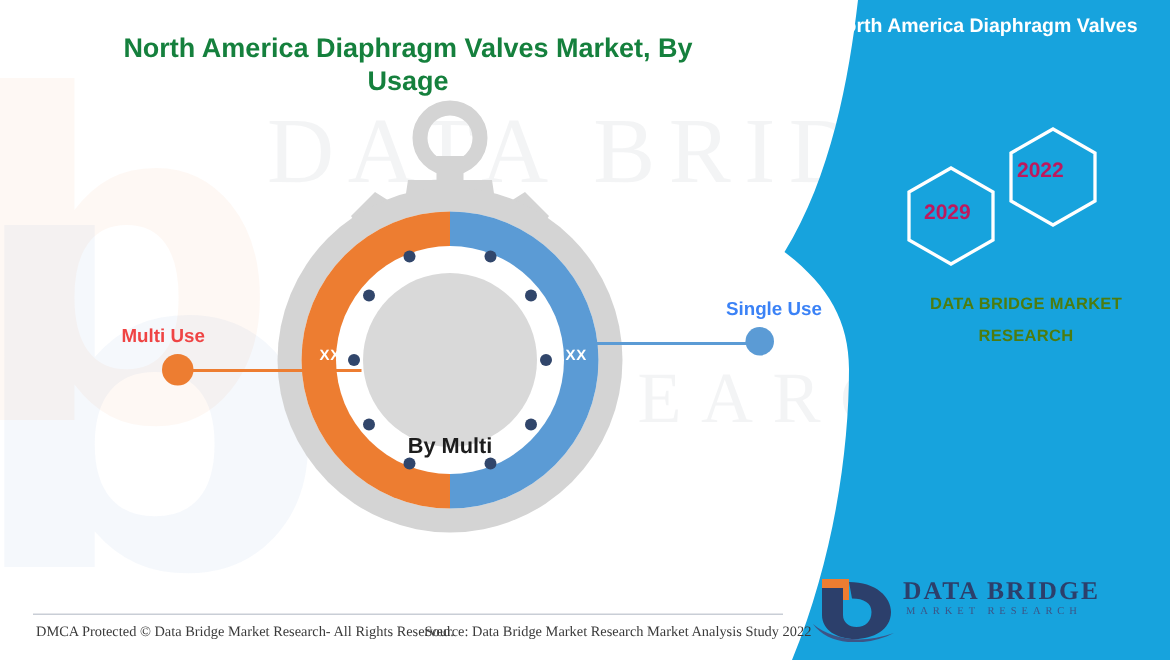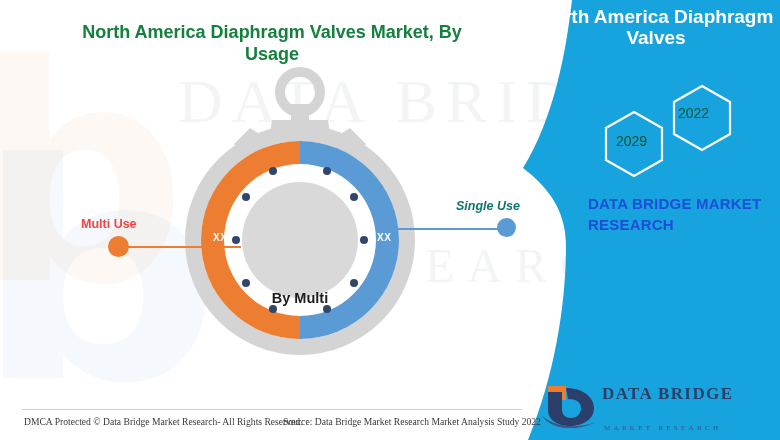--- a/index.html
+++ b/index.html
@@ -58,49 +58,49 @@
     font-size:18px;
     line-height:22px;
     font-weight:600;
   }
 
   
   .blue-panel{position:absolute;left:0;top:0;width:780px;height:440px;}
   .panel-title{
     position:absolute;left:532px;top:6px;width:248px;
     text-align:center;color:#ffffff;
-    font-size:19px;line-height:21px;font-weight:600;
+    font-size:13px;line-height:21px;font-weight:600;
   }
   .dbmr-text{
     position:absolute;left:588px;top:193px;width:192px;
-    color:#1d4ed8;
-    font-size:15px;line-height:21px;font-weight:600;
+    text-align:center;color:#4d7c0f;
+    font-size:11px;line-height:21px;font-weight:600;
     letter-spacing:.2px;
   }
   .hex-wrap{position:absolute;left:588px;top:82px;}
   .hex-year{
-    position:absolute;color:#14532d;font-size:14px;font-weight:400;
+    position:absolute;color:#be185d;font-size:14px;font-weight:700;
   }
 
   
   .chart{position:absolute;left:168px;top:58px;width:264px;height:305px;}
 
   .seg-label{
     position:absolute;color:#ffffff;font-size:10px;font-weight:700;
     letter-spacing:.5px;
   }
   .center-label{
     position:absolute;left:0;right:0;top:232px;
     text-align:center;font-size:14.5px;font-weight:700;color:#1d1d1d;
   }
 
   
   .callout-text{position:absolute;font-size:12.5px;font-weight:600;white-space:nowrap;}
   .cl-multi{left:81px;top:217px;color:#ef4444;}
-  .cl-single{left:456px;top:199px;color:#0f766e;font-style:italic;}
+  .cl-single{left:484px;top:199px;color:#3b82f6;}
   .leader{position:absolute;height:1.6px;}
   .leader-multi{left:119px;top:246px;width:122px;background:#ed7d31;}
   .leader-single{left:390px;top:228px;width:116px;background:#5b9bd5;}
   .dot{position:absolute;border-radius:50%;}
   .dot-multi{left:108px;top:236px;width:21px;height:21px;background:#ed7d31;}
   .dot-single{left:497px;top:218px;width:19px;height:19px;background:#5b9bd5;}
 
   
   .footer-rule{position:absolute;left:22px;top:409px;width:500px;height:1px;background:#c9ced6;}
   .foot{
@@ -117,21 +117,20 @@
     position:absolute;left:62px;top:2px;
     font-family:"Liberation Serif", serif;
     font-size:17px;letter-spacing:1.4px;color:#2c3f6b;font-weight:600;
     white-space:nowrap;
   }
   .logo-mr{
     position:absolute;left:64px;top:21px;
     font-family:"Liberation Serif", serif;
     font-size:7px;letter-spacing:3.3px;color:#3d5486;
     white-space:nowrap;
-    margin-top:21px;
   }
 </style>
 </head>
 <body>
 
 <div id="stage">
 
   <div class="wm-layer">
     <div class="wm-b">b</div>
     <div class="wm-b2">b</div>

